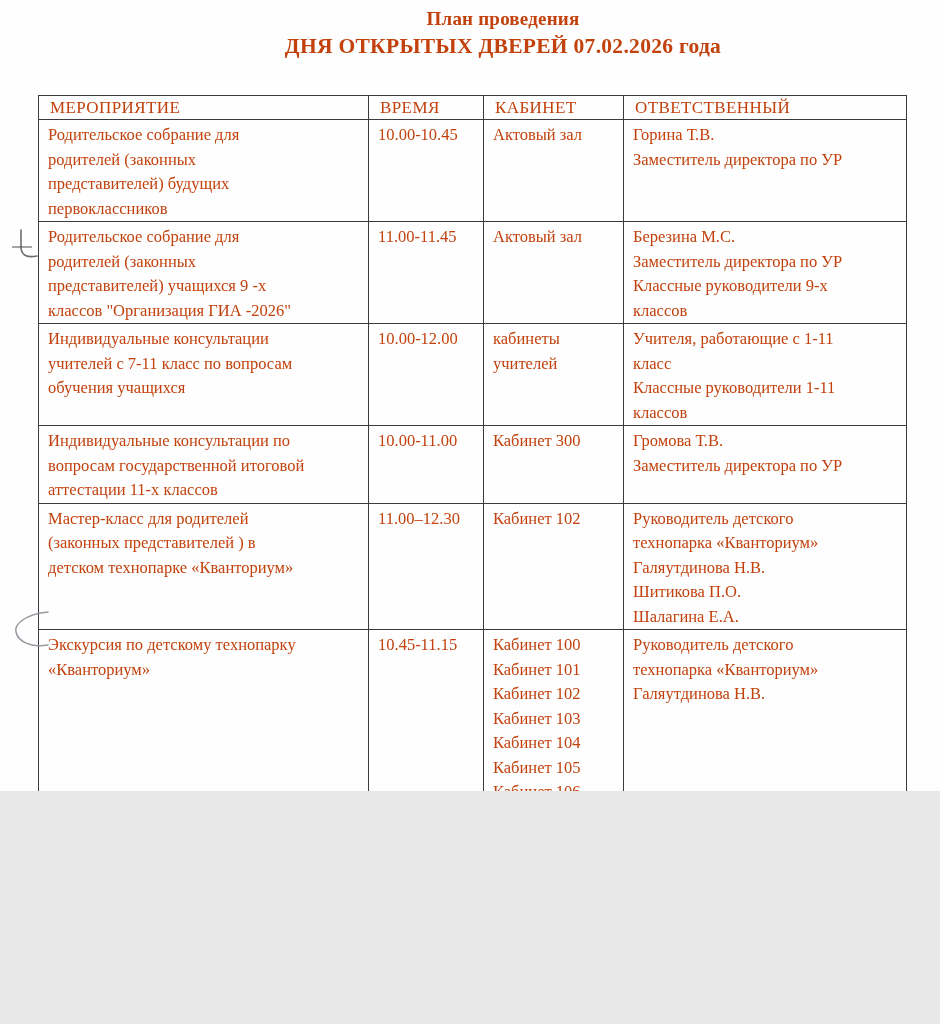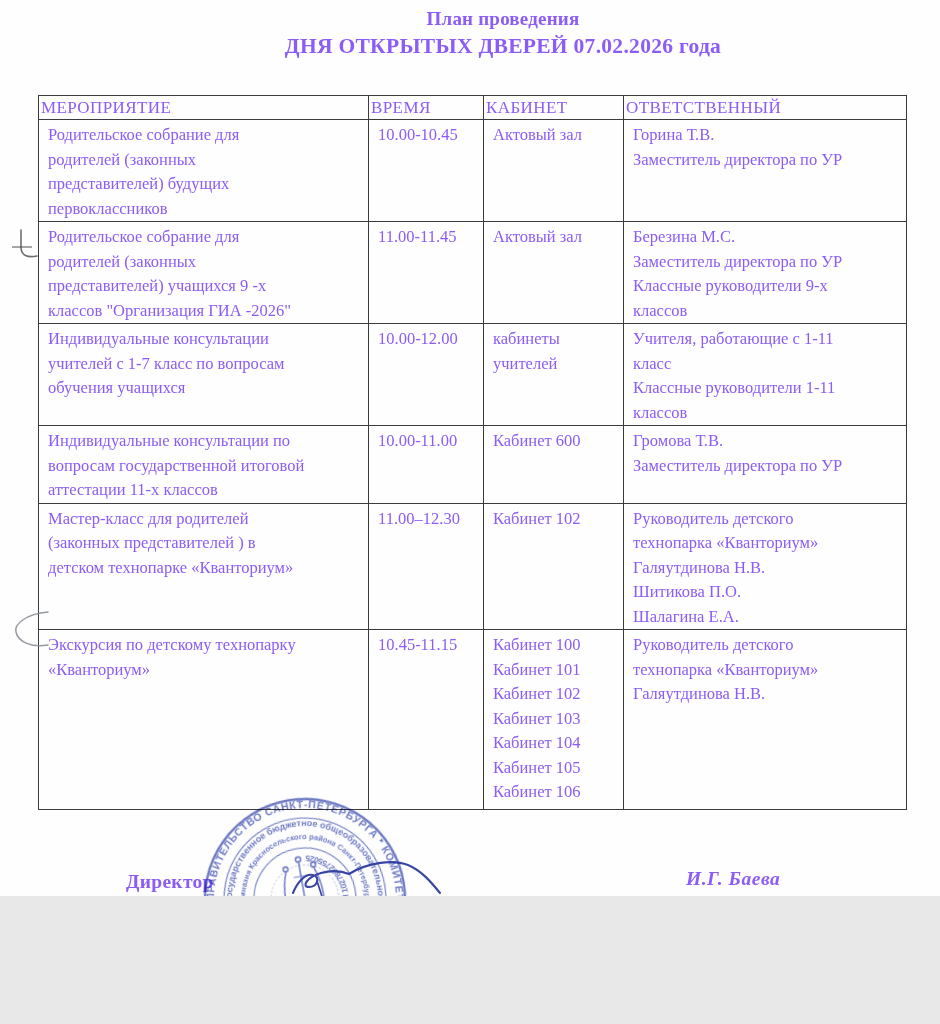--- a/index.html
+++ b/index.html
@@ -1,23 +1,23 @@
 <!DOCTYPE html>
 <html lang="ru"><head>
 <meta charset="utf-8">
 <title>План проведения</title>
 <style>
   html,body{margin:0;padding:0;background:#e8e8e8;}
   .page{
     position:relative;
-    width:940px;height:896px;
+    width:940px;height:791px;
     margin:0 auto;
     background:#fefefe;
     font-family:"Liberation Serif","DejaVu Serif",serif;
-    color:#8b5cf6;
+    color:#c2410c;
     overflow:hidden;
   }
   
   .doc-title{
     position:absolute;top:8px;left:0;width:100%;
     text-align:center;
     transform:translateX(33px);
     font-weight:700;
   }
   .doc-title .line1{font-size:19px;letter-spacing:.2px;}
@@ -33,21 +33,21 @@
   table.schedule th,
   table.schedule td{
     border:1.6px solid #3b3b3e;
     vertical-align:top;
     text-align:left;
     font-weight:400;
     overflow:hidden;
   }
   table.schedule th{
     height:22px;
-    padding:1px 6px 0 2px;
+    padding:1px 6px 0 11px;
     font-size:17px;
     letter-spacing:.4px;
     line-height:21px;
     white-space:nowrap;
   }
   table.schedule td{
     padding:3px 6px 0 9px;
     line-height:24.5px;
     white-space:pre-line;
     font-family:Liberation Serif, serif;
@@ -148,36 +148,36 @@
 классов "Организация  ГИА -2026"</td>
         <td class="c-time">11.00-11.45</td>
         <td class="c-room">Актовый зал</td>
         <td class="c-resp">Березина М.С.
 Заместитель директора по УР
 Классные руководители 9-х
 классов</td>
       </tr>
       <tr class="r3">
         <td class="c-event">Индивидуальные консультации
-учителей с 1-7 класс  по вопросам
+учителей с 7-11 класс  по вопросам
 обучения учащихся</td>
         <td class="c-time">10.00-12.00</td>
         <td class="c-room">кабинеты
 учителей</td>
         <td class="c-resp">Учителя, работающие с 1-11
 класс
 Классные руководители 1-11
 классов</td>
       </tr>
       <tr class="r4">
         <td class="c-event">Индивидуальные консультации по
 вопросам государственной итоговой
 аттестации  11-х классов</td>
         <td class="c-time">10.00-11.00</td>
-        <td class="c-room">Кабинет 600</td>
+        <td class="c-room">Кабинет 300</td>
         <td class="c-resp">Громова Т.В.
 Заместитель директора по УР</td>
       </tr>
       <tr class="r5">
         <td class="c-event">Мастер-класс для  родителей
 (законных представителей ) в
 детском технопарке «Кванториум»</td>
         <td class="c-time">11.00–12.30</td>
         <td class="c-room">Кабинет 102</td>
         <td class="c-resp">Руководитель детского

